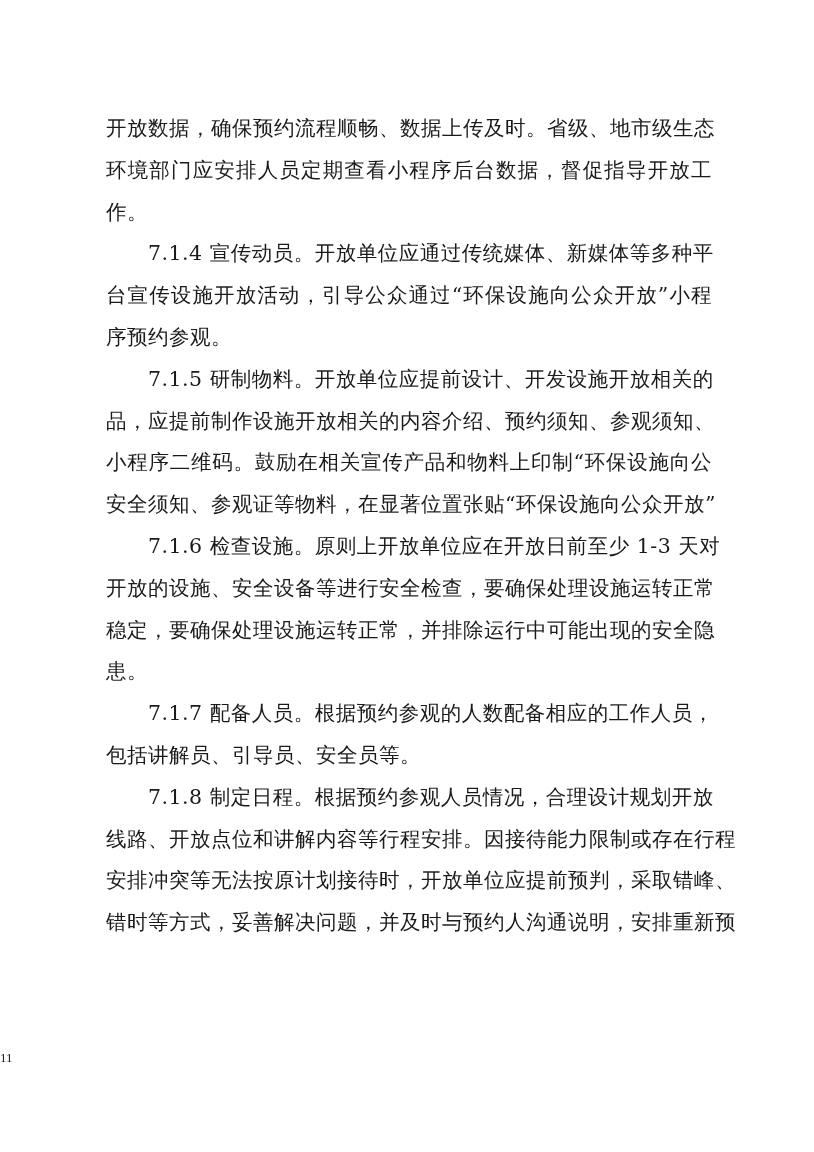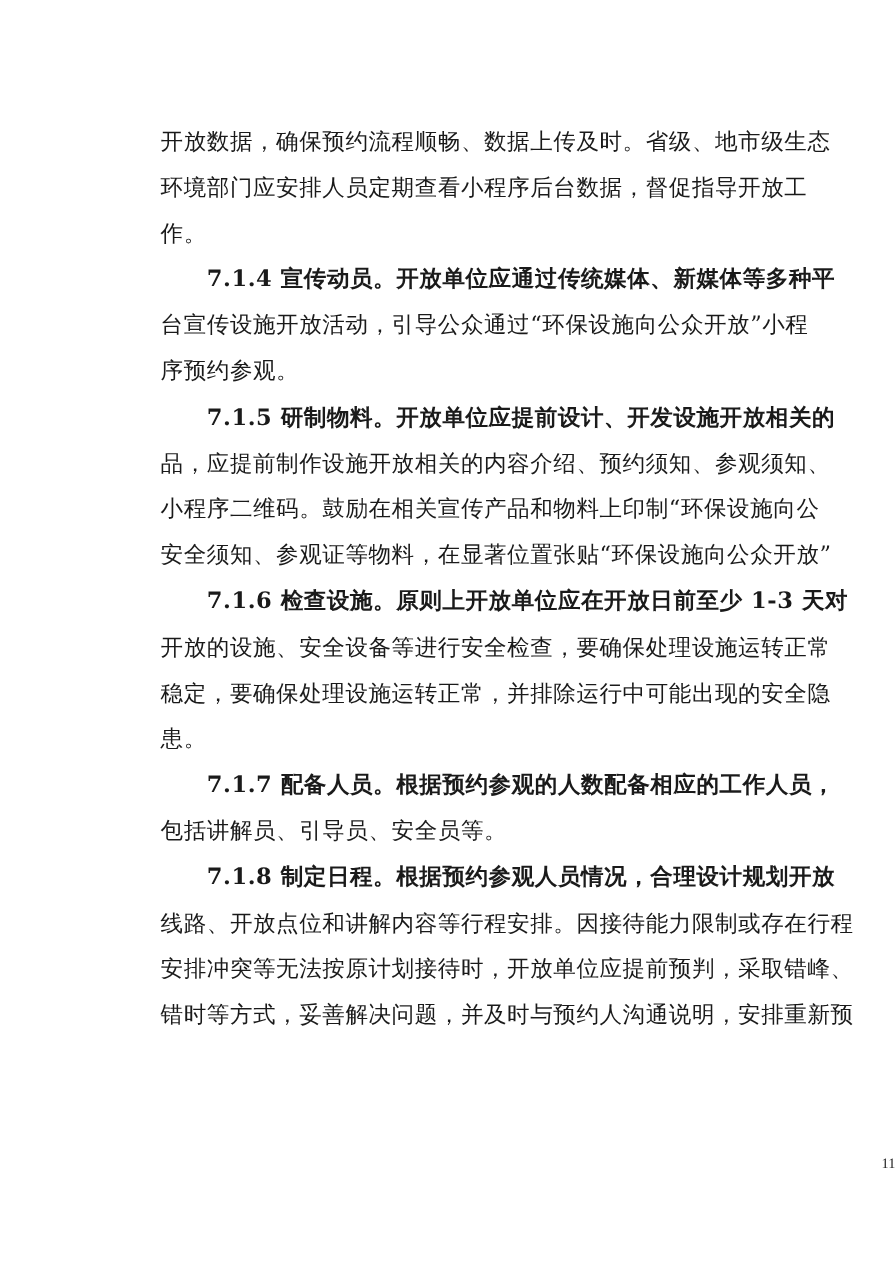--- a/index.html
+++ b/index.html
@@ -29,35 +29,33 @@
       width: 606px;
     }
     .line {
       height: 41.8px;
       line-height: 41.8px;
       font-size: 20.5px;
       white-space: nowrap;
       text-align: justify;
       text-align-last: justify;
       letter-spacing: 0.5px;
-      margin-left: 40px;
     }
     .line.last {
       text-align-last: left;
     }
     .line.indent {
       padding-left: 42px;
-      font-weight: bold;
     }
     .page-number {
       position: absolute;
       left: 0;
       width: 814px;
       top: 1050px;
-      text-align: right;
+      text-align: left;
       font-family: "Liberation Serif", serif;
       font-size: 13px;
       color: #222;
     }
   </style>
 </head>
 <body>
 
 <div class="page">
   <div class="body-text">

